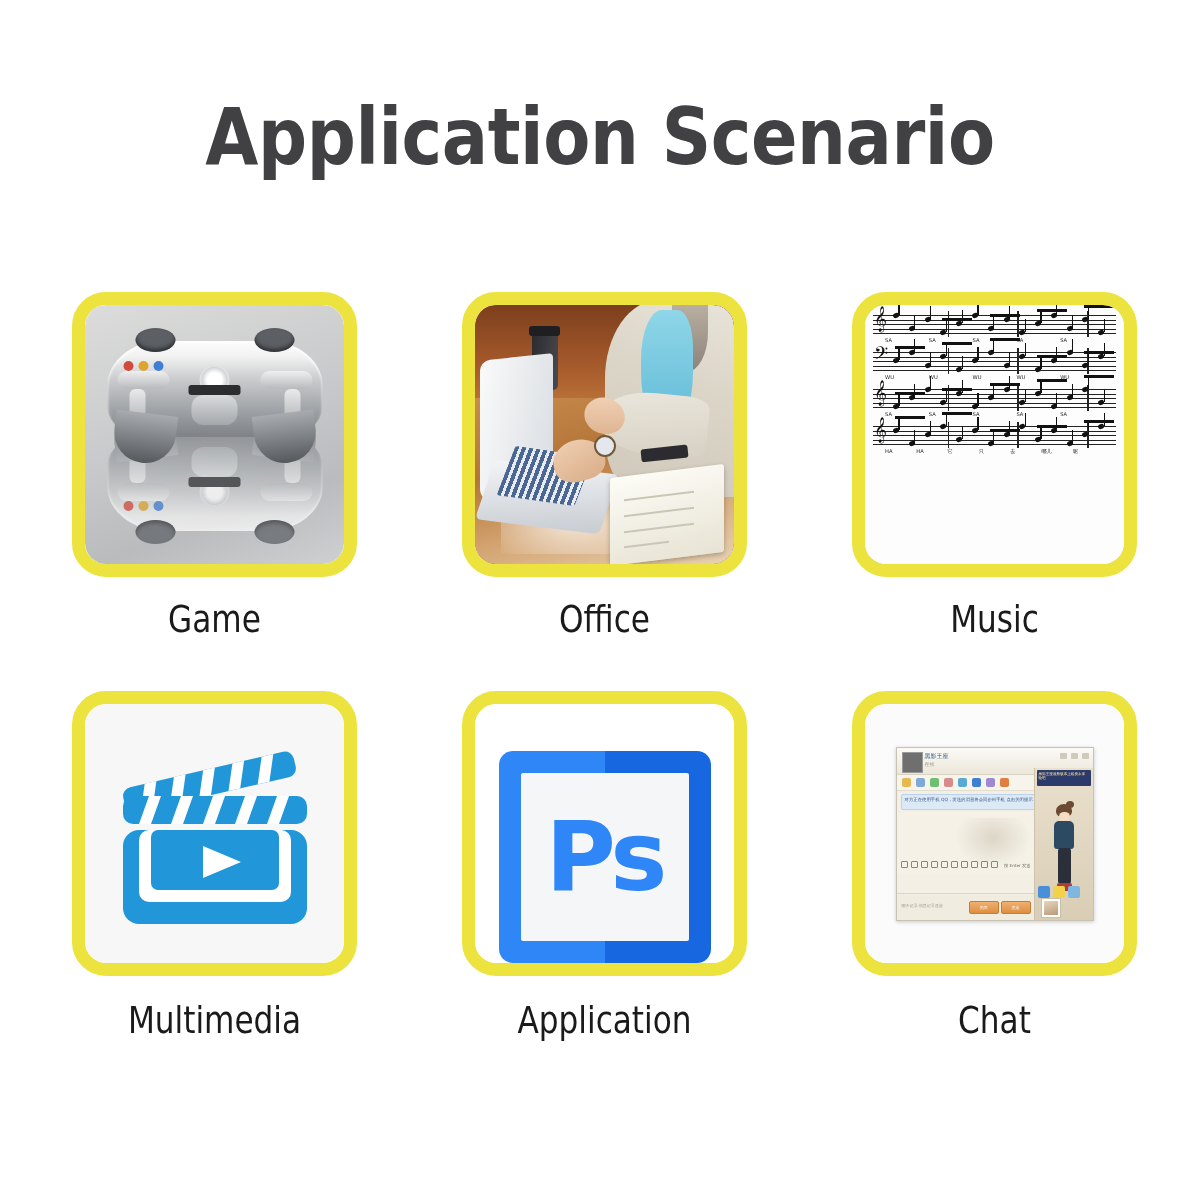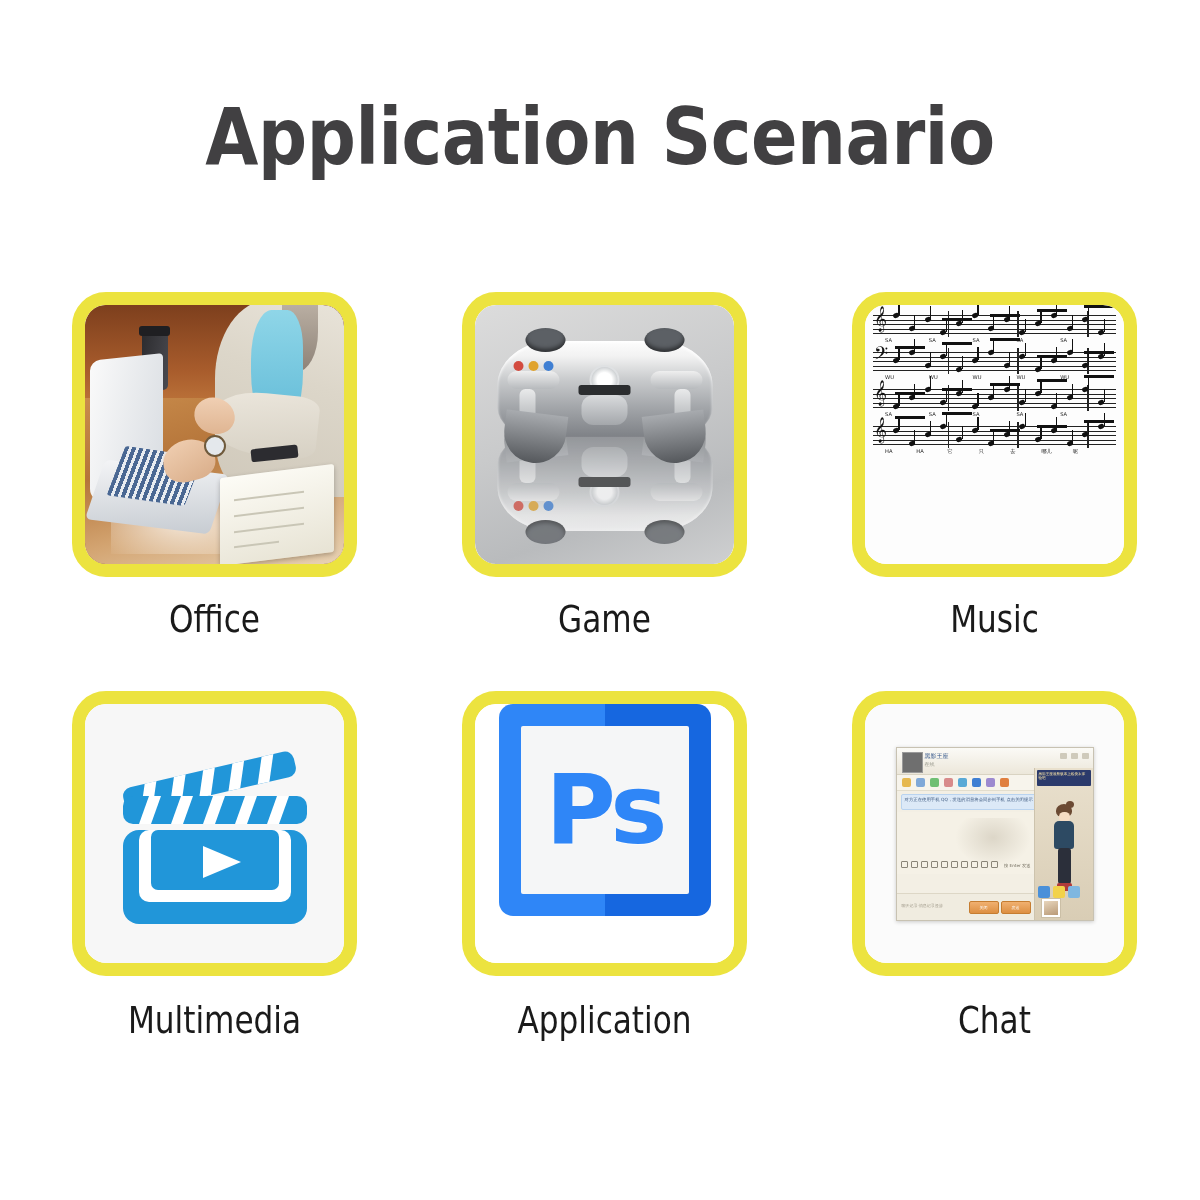--- a/index.html
+++ b/index.html
@@ -138,21 +138,21 @@
   .bar{position:absolute;top:0;bottom:0;width:1.4px;background:#222;}
   .nh{position:absolute;width:6px;height:4.6px;background:#111;border-radius:50%;transform:rotate(-20deg);}
   .stem{position:absolute;width:1.2px;height:13px;background:#111;}
   .beam{position:absolute;height:3px;background:#111;}
   .lyr{position:absolute;font-size:5.2px;color:#222;font-family:"DejaVu Sans",sans-serif;white-space:nowrap;}
 
   
   .mm{position:absolute;inset:0;background:#f7f7f7;display:flex;align-items:center;justify-content:center;}
 
   
-  .ps-wrap{position:absolute;inset:0;background:#ffffff;display:flex;align-items:flex-start;justify-content:center;}
+  .ps-wrap{position:absolute;inset:0;background:#ffffff;display:flex;align-items:flex-end;justify-content:center;}
   .ps{
     width:212px;height:212px;box-sizing:border-box;
     border-radius:14px;
     background:linear-gradient(90deg,#2f86f7 0%,#2f86f7 50%,#1667e0 50%,#1667e0 100%);
     padding:22px;
   }
   .ps-in{
     width:100%;height:100%;background:#f5f6f7;border-radius:2px;
     display:flex;align-items:center;justify-content:center;
   }
@@ -212,20 +212,71 @@
 
   <div class="page-title">Application Scenario</div>
 
   <div class="grid">
 
     <div class="row row1">
 
       <div class="cell">
         <div class="tile">
           <div class="tile-inner">
+            <div class="game-bg"></div>
+
+            <div class="pad pad-bot">
+              <div class="pad-body">
+                <div class="stick l"></div>
+                  <div class="stick r"></div>
+                <div class="bumper l"></div>
+                  <div class="bumper r"></div>
+                <div class="guide"></div>
+                <div class="slot"></div>
+                <div class="dpad"></div>
+                <div class="sidebtn l"></div>
+                  <div class="sidebtn r"></div>
+                <div class="abxy">
+                    <i style="background:#d34b3f"></i>
+                    <i style="background:#e0a32e"></i>
+                    <i style="background:#3f7fd3"></i>
+                  </div>
+                <div class="grip l"></div>
+                  <div class="grip r"></div>
+              </div>
+            </div>
+
+            <div class="pad pad-top">
+              <div class="pad-body">
+                <div class="stick l"></div>
+                  <div class="stick r"></div>
+                <div class="bumper l"></div>
+                  <div class="bumper r"></div>
+                <div class="guide"></div>
+                <div class="slot"></div>
+                <div class="dpad"></div>
+                <div class="sidebtn l"></div>
+                  <div class="sidebtn r"></div>
+                <div class="abxy">
+                    <i style="background:#d34b3f"></i>
+                    <i style="background:#e0a32e"></i>
+                    <i style="background:#3f7fd3"></i>
+                  </div>
+                <div class="grip l"></div>
+                  <div class="grip r"></div>
+              </div>
+            </div>
+          </div>
+        </div>
+        <div class="cap">Game</div>
+      </div>
+
+      <div class="cell">
+        <div class="tile">
+          <div class="tile-inner">
             <div class="office">
               <div class="o-wall"></div>
               <div class="o-desk"></div>
               <div class="o-sheen"></div>
               <div class="o-cup"></div>
               <div class="o-cup-lid"></div>
               <div class="o-person"></div>
               <div class="o-collar"></div>
               <div class="o-scarf"></div>
               <div class="o-laptop-lid"></div>
@@ -239,71 +290,20 @@
               <div class="o-pad">
                 <div class="o-pad-line" style="top:26%"></div>
                 <div class="o-pad-line" style="top:44%"></div>
                 <div class="o-pad-line" style="top:62%"></div>
                 <div class="o-pad-line" style="top:80%;width:40%"></div>
               </div>
             </div>
           </div>
         </div>
         <div class="cap">Office</div>
-      </div>
-
-      <div class="cell">
-        <div class="tile">
-          <div class="tile-inner">
-            <div class="game-bg"></div>
-
-            <div class="pad pad-bot">
-              <div class="pad-body">
-                <div class="stick l"></div>
-                  <div class="stick r"></div>
-                <div class="bumper l"></div>
-                  <div class="bumper r"></div>
-                <div class="guide"></div>
-                <div class="slot"></div>
-                <div class="dpad"></div>
-                <div class="sidebtn l"></div>
-                  <div class="sidebtn r"></div>
-                <div class="abxy">
-                    <i style="background:#d34b3f"></i>
-                    <i style="background:#e0a32e"></i>
-                    <i style="background:#3f7fd3"></i>
-                  </div>
-                <div class="grip l"></div>
-                  <div class="grip r"></div>
-              </div>
-            </div>
-
-            <div class="pad pad-top">
-              <div class="pad-body">
-                <div class="stick l"></div>
-                  <div class="stick r"></div>
-                <div class="bumper l"></div>
-                  <div class="bumper r"></div>
-                <div class="guide"></div>
-                <div class="slot"></div>
-                <div class="dpad"></div>
-                <div class="sidebtn l"></div>
-                  <div class="sidebtn r"></div>
-                <div class="abxy">
-                    <i style="background:#d34b3f"></i>
-                    <i style="background:#e0a32e"></i>
-                    <i style="background:#3f7fd3"></i>
-                  </div>
-                <div class="grip l"></div>
-                  <div class="grip r"></div>
-              </div>
-            </div>
-          </div>
-        </div>
-        <div class="cap">Game</div>
       </div>
 
       <div class="cell">
         <div class="tile">
           <div class="tile-inner">
             <div class="sheet" id="sheet">
                 <div class="system">
                   <div class="staff">
                     <div class="line" style="top: 4px;"></div>
                     <div class="line" style="top: 8.6px;"></div>

